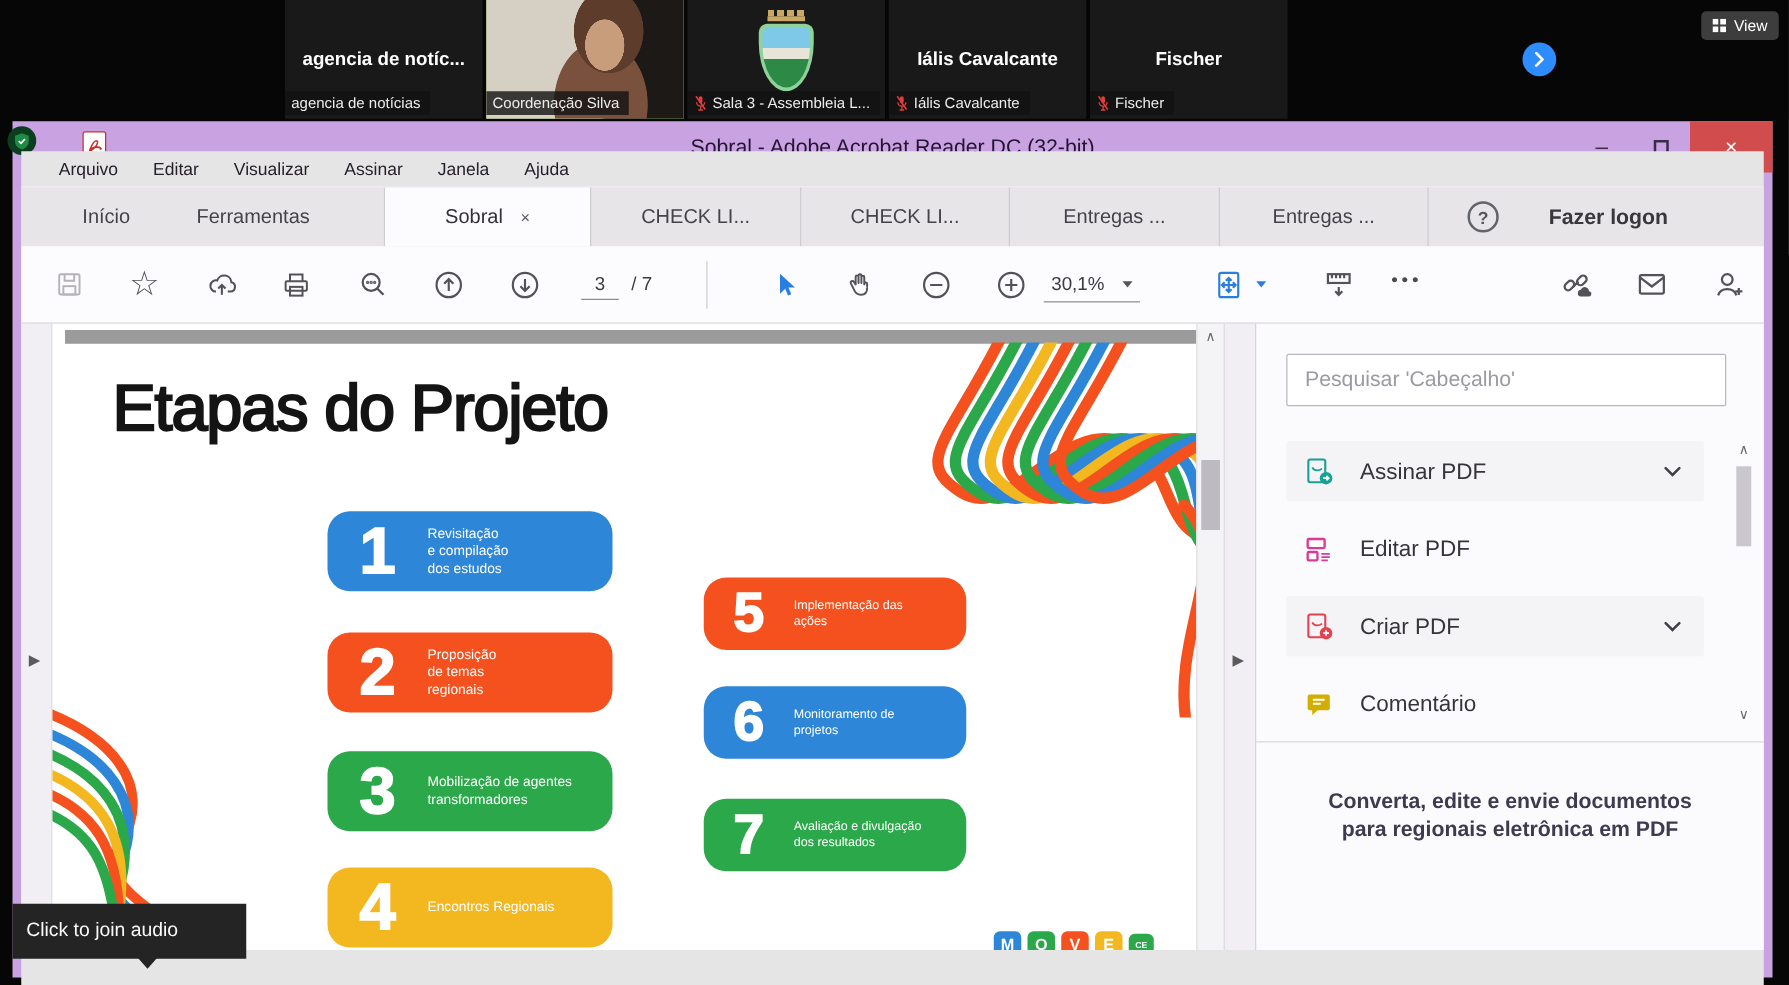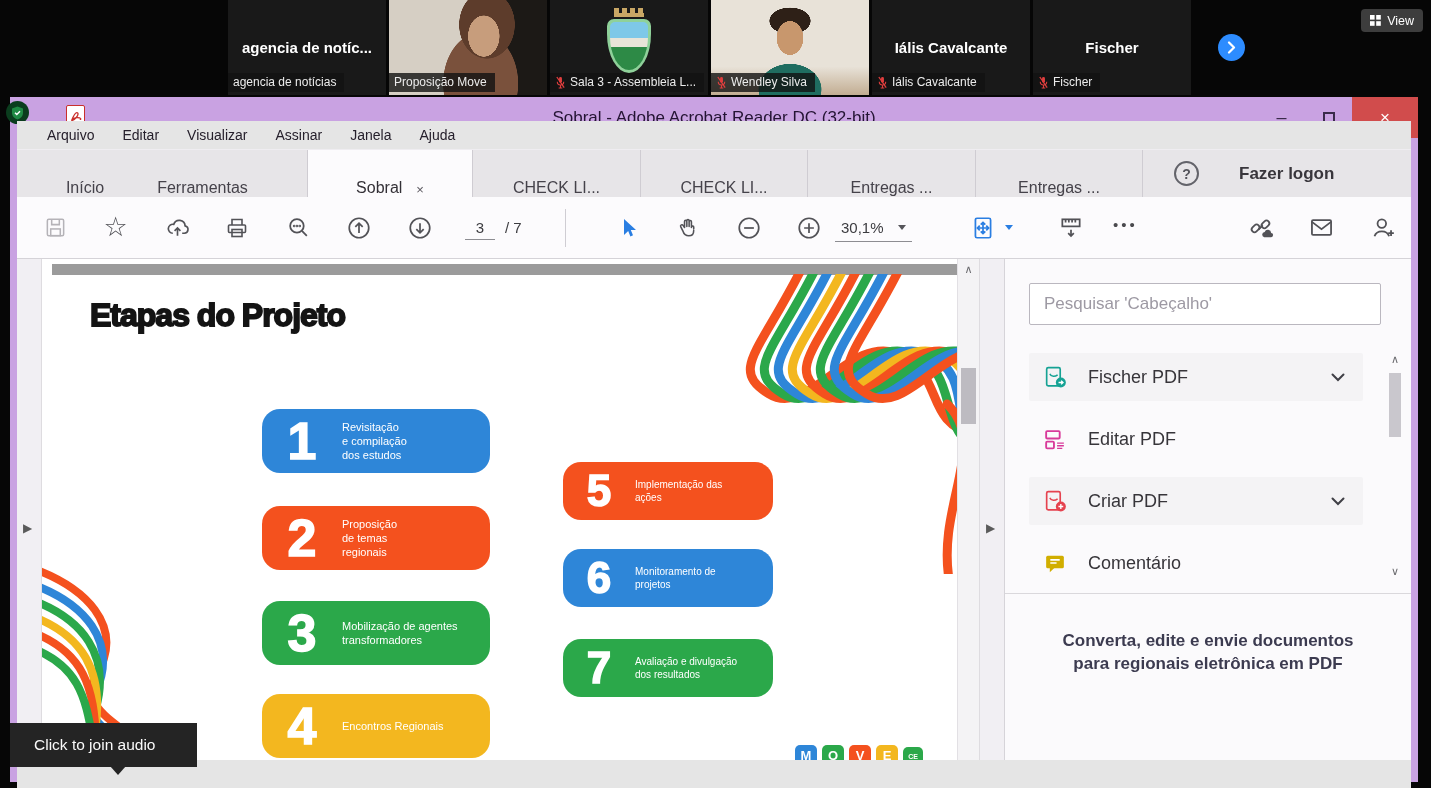--- a/index.html
+++ b/index.html
@@ -41,21 +41,21 @@
   .tb-controls{position:absolute;right:-7px;top:0;height:41px;display:flex;align-items:stretch}
   .ctrl{width:47px;display:flex;align-items:center;justify-content:center;color:#3a2b4a;font-size:18px}
   .max-box{width:12px;height:12px;border:2px solid #3a2b4a}
   .ctrl-close{width:66px;background:#d14c4c;color:#fff;font-size:17px;display:flex;align-items:center;justify-content:center}
 
   .chrome{position:relative;background:#e5e5e5;height:701px}
   .menubar{height:29px;display:flex;align-items:center;padding-left:30px;gap:28px;font-size:14px;color:#26202c;border-bottom:1px solid #efedf1}
   .menu-item{cursor:default}
 
   .tabbar{position:relative;height:47px;background:#e7e5e8}
-  .tab{position:absolute;top:0;height:47px;display:flex;align-items:flex-end;justify-content:center;font-size:16px;color:#45424a}
+  .tab{position:absolute;top:0;height:47px;display:flex;align-items:center;justify-content:center;font-size:16px;color:#45424a}
   .tab-doc{border-left:1px solid #cfccd2}
   .tab-active{background:#fcfbfd;color:#333036}
   .tab-close{margin-left:14px;font-size:13px;color:#5a575e}
   .help-circle{position:absolute;left:1157px;top:11px;width:25px;height:25px;border:2px solid #63636a;border-radius:50%;display:flex;align-items:center;justify-content:center;font-size:14px;font-weight:bold;color:#55555c}
   .sign-in{position:absolute;left:1222px;top:0;height:47px;display:flex;align-items:center;font-size:17px;font-weight:bold;color:#39363c}
 
   .toolbar{position:relative;height:62px;border-bottom:1px solid #d5d3d8;background:#fcfbfd}
   .ticon{position:absolute;top:17px;width:27px;height:27px;display:flex;align-items:center;justify-content:center;color:#525257}
   .star-glyph{font-size:27px;line-height:27px;color:#525257}
   .page-box{position:absolute;left:448px;top:22px;display:flex;align-items:baseline;gap:10px;font-size:15px;color:#3c3c40}
@@ -67,21 +67,21 @@
   .dots{position:absolute;left:1096px;top:19px;font-size:15px;letter-spacing:3px;color:#4a4a4e}
 
   .main{display:flex;height:501px}
   .rail{width:25px;background:#f1eff3;position:relative}
   .rail-l{border-right:1px solid #dedce0}
   .rail-r{border-left:1px solid #dedce0}
   .rail-arrow{position:absolute;top:262px;left:6px;color:#5a5a5a;font-size:12px}
 
   .page-wrap{position:relative;width:915px;background:#fff;overflow:hidden}
   .page-gap{position:absolute;left:10px;right:0;top:5px;height:11px;background:#9b9b9b}
-  .slide-title{position:absolute;left:48px;top:38px;font-size:32px;font-weight:bold;color:#141414;letter-spacing:-1px;-webkit-text-stroke:1.8px #141414}
+  .slide-title{position:absolute;left:48px;top:38px;font-size:52px;font-weight:normal;color:#141414;letter-spacing:-1px;-webkit-text-stroke:1.8px #141414}
   .waves-tr{position:absolute;right:-2px;top:15px}
   .waves-bl{position:absolute;left:-6px;bottom:-16px}
   .step{position:absolute;border-radius:18px;color:#fff;display:flex;align-items:center}
   .col-l{left:220px;width:228px;height:64px}
   .col-r{left:521px;width:210px;height:58px}
   .col-l .num{width:80px;text-align:center;font-size:52px;font-weight:bold;line-height:1;-webkit-text-stroke:1.5px #fff}
   .col-r .num{width:72px;text-align:center;font-size:44px;font-weight:bold;line-height:1;-webkit-text-stroke:1.5px #fff}
   .col-l .lbl{font-size:11px;line-height:1.3;white-space:pre-line}
   .col-r .lbl{font-size:10px;line-height:1.3;white-space:pre-line}
   .c-blue{background:#2e86d8}.c-orange{background:#f4511e}.c-green{background:#2ba84a}.c-yellow{background:#f3b71f}
@@ -103,21 +103,21 @@
   .tool-label{margin-left:20px;font-size:18px;color:#37353a}
   .tool-chev{margin-left:auto;margin-right:18px}
   .pscroll{position:absolute;right:8px;top:94px;width:16px;height:238px;color:#6a6a6e}
   .ps-up{position:absolute;top:0;width:16px;text-align:center;font-size:11px}
   .ps-thumb{position:absolute;left:2px;top:20px;width:12px;height:64px;background:#c9c7cd}
   .ps-down{position:absolute;top:212px;width:16px;text-align:center;font-size:11px}
   .panel-divider{position:absolute;left:0;right:0;top:334px;border-top:1px solid #dad8dc}
   .promo{position:absolute;left:0;right:0;top:370px;text-align:center;font-size:17px;font-weight:bold;color:#3c3b50;line-height:23px}
   .trial-btn{position:absolute;left:50%;transform:translateX(-50%);top:450px;padding:13px 30px;border:none;border-radius:26px;background:#2f7de4;color:#fff;font-size:16.5px;font-family:"Liberation Sans",sans-serif;white-space:nowrap}
 
-  .tooltip{position:absolute;left:10px;top:723px;width:187px;height:44px;background:#242424;color:#fafafa;font-size:15.5px;display:flex;align-items:center;padding-left:24px;z-index:60}
+  .tooltip{position:absolute;left:10px;top:723px;width:187px;height:44px;background:#242424;color:#fafafa;font-size:15.5px;display:flex;align-items:center;padding-left:11px;z-index:60}
   .tooltip:after{content:"";position:absolute;left:100px;bottom:-8px;border-left:8px solid transparent;border-right:8px solid transparent;border-top:9px solid #242424}
 
   svg{display:block}
 </style>
 </head>
 <body>
 
 <div class="screen">
 
   <div class="zoom-strip">
@@ -126,21 +126,21 @@
       <div class="tile">
         <div class="tile-name">agencia de notíc...</div>
         <div class="tile-label">
           <span>agencia de notícias</span>
         </div>
       </div>
 
       <div class="tile active">
         <div class="p-woman"></div>
         <div class="tile-label">
-          <span>Proposição Move</span>
+          <span>Coordenação Silva</span>
         </div>
       </div>
 
       <div class="tile">
         <div class="crest">
           <div class="teeth"></div>
           <div class="band"></div>
           <div class="shield">
               <div class="inner"></div>
             </div>
@@ -148,31 +148,20 @@
         <div class="tile-label">
           <svg class="mic-muted" width="11" height="13" viewBox="0 0 12 14">
               <rect x="4.4" y="1" width="3.2" height="6.2" rx="1.6" fill="#e03e3e"></rect>
               <path d="M2.5 6.2a3.5 3.5 0 0 0 7 0M6 10v3M4 13h4" stroke="#e03e3e" stroke-width="1.2" fill="none"></path>
               <path d="M2 1l8 11.5" stroke="#e03e3e" stroke-width="1.4"></path>
             </svg>
           <span>Sala 3 - Assembleia L...</span>
         </div>
       </div>
 
-      <div class="tile">
-        <div class="p-man"></div>
-        <div class="tile-label">
-          <svg class="mic-muted" width="11" height="13" viewBox="0 0 12 14">
-              <rect x="4.4" y="1" width="3.2" height="6.2" rx="1.6" fill="#e03e3e"></rect>
-              <path d="M2.5 6.2a3.5 3.5 0 0 0 7 0M6 10v3M4 13h4" stroke="#e03e3e" stroke-width="1.2" fill="none"></path>
-              <path d="M2 1l8 11.5" stroke="#e03e3e" stroke-width="1.4"></path>
-            </svg>
-          <span>Wendley Silva</span>
-        </div>
-      </div>
 
       <div class="tile">
         <div class="tile-name">Iális Cavalcante</div>
         <div class="tile-label">
           <svg class="mic-muted" width="11" height="13" viewBox="0 0 12 14">
               <rect x="4.4" y="1" width="3.2" height="6.2" rx="1.6" fill="#e03e3e"></rect>
               <path d="M2.5 6.2a3.5 3.5 0 0 0 7 0M6 10v3M4 13h4" stroke="#e03e3e" stroke-width="1.2" fill="none"></path>
               <path d="M2 1l8 11.5" stroke="#e03e3e" stroke-width="1.4"></path>
             </svg>
           <span>Iális Cavalcante</span>
@@ -475,21 +464,21 @@
           <input class="search-box" type="text" placeholder="Pesquisar 'Cabeçalho'" style="">
 
           <div class="tools">
             <div class="tool-item tool-zebra">
               <svg width="26" height="25" viewBox="0 0 24 24" fill="none">
                   <rect x="4" y="2.5" width="13" height="17.5" rx="1.5" stroke="#15a294" stroke-width="1.6"></rect>
                   <path d="M7 8.5c1.5 3 5 3 7.5 1" stroke="#15a294" stroke-width="1.4"></path>
                   <circle cx="17.6" cy="16.8" r="4.8" fill="#15a294"></circle>
                   <path d="M15.4 16.8h4.2m-1.7-1.8 1.8 1.8-1.8 1.8" stroke="#fff" stroke-width="1.3"></path>
                 </svg>
-              <span class="tool-label">Fischer PDF</span>
+              <span class="tool-label">Assinar PDF</span>
               <svg class="tool-chev" width="14" height="9" viewBox="0 0 14 9">
                   <path d="m1.5 1.5 5.5 5.5 5.5-5.5" stroke="#3f3f46" stroke-width="2" fill="none" stroke-linecap="round"></path>
                 </svg>
             </div>
             <div class="tool-item">
               <svg width="26" height="25" viewBox="0 0 24 24" fill="none" stroke="#d83a9a" stroke-width="1.8">
                   <rect x="3.5" y="4" width="13" height="7" rx="1"></rect>
                   <rect x="3.5" y="14" width="7.5" height="6.5" rx="1"></rect>
                   <path d="M14 15.5h6.5M14 18h6.5M14 20.5h5" stroke-width="1.3"></path>
                 </svg>

